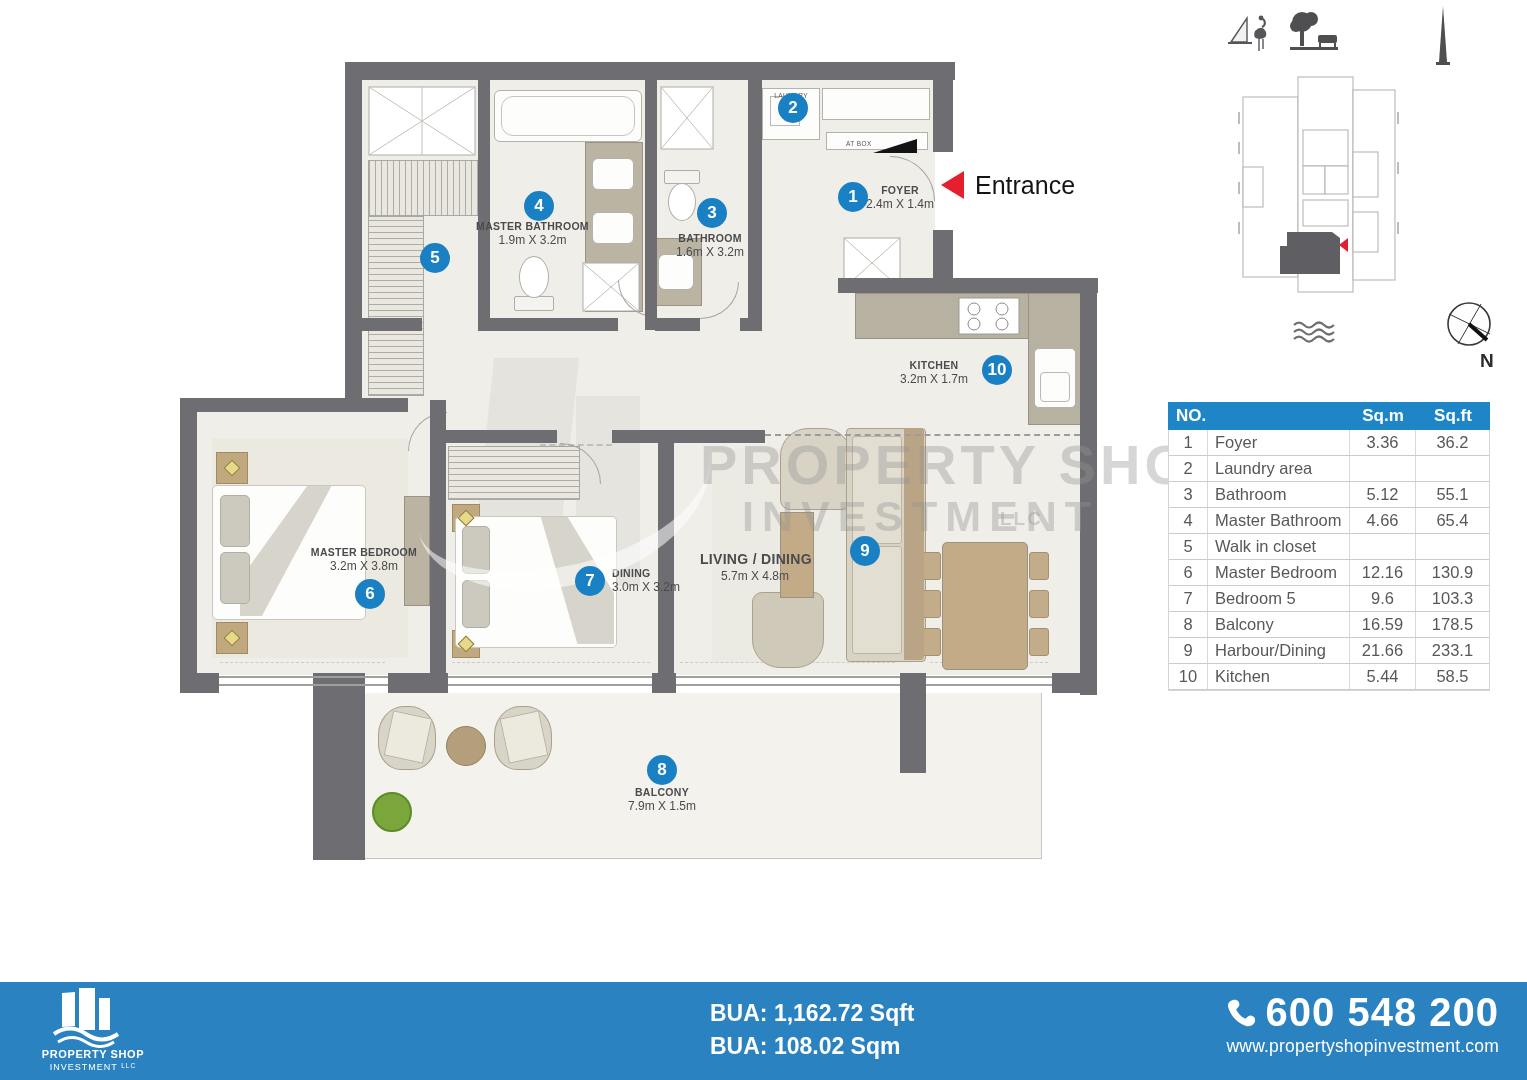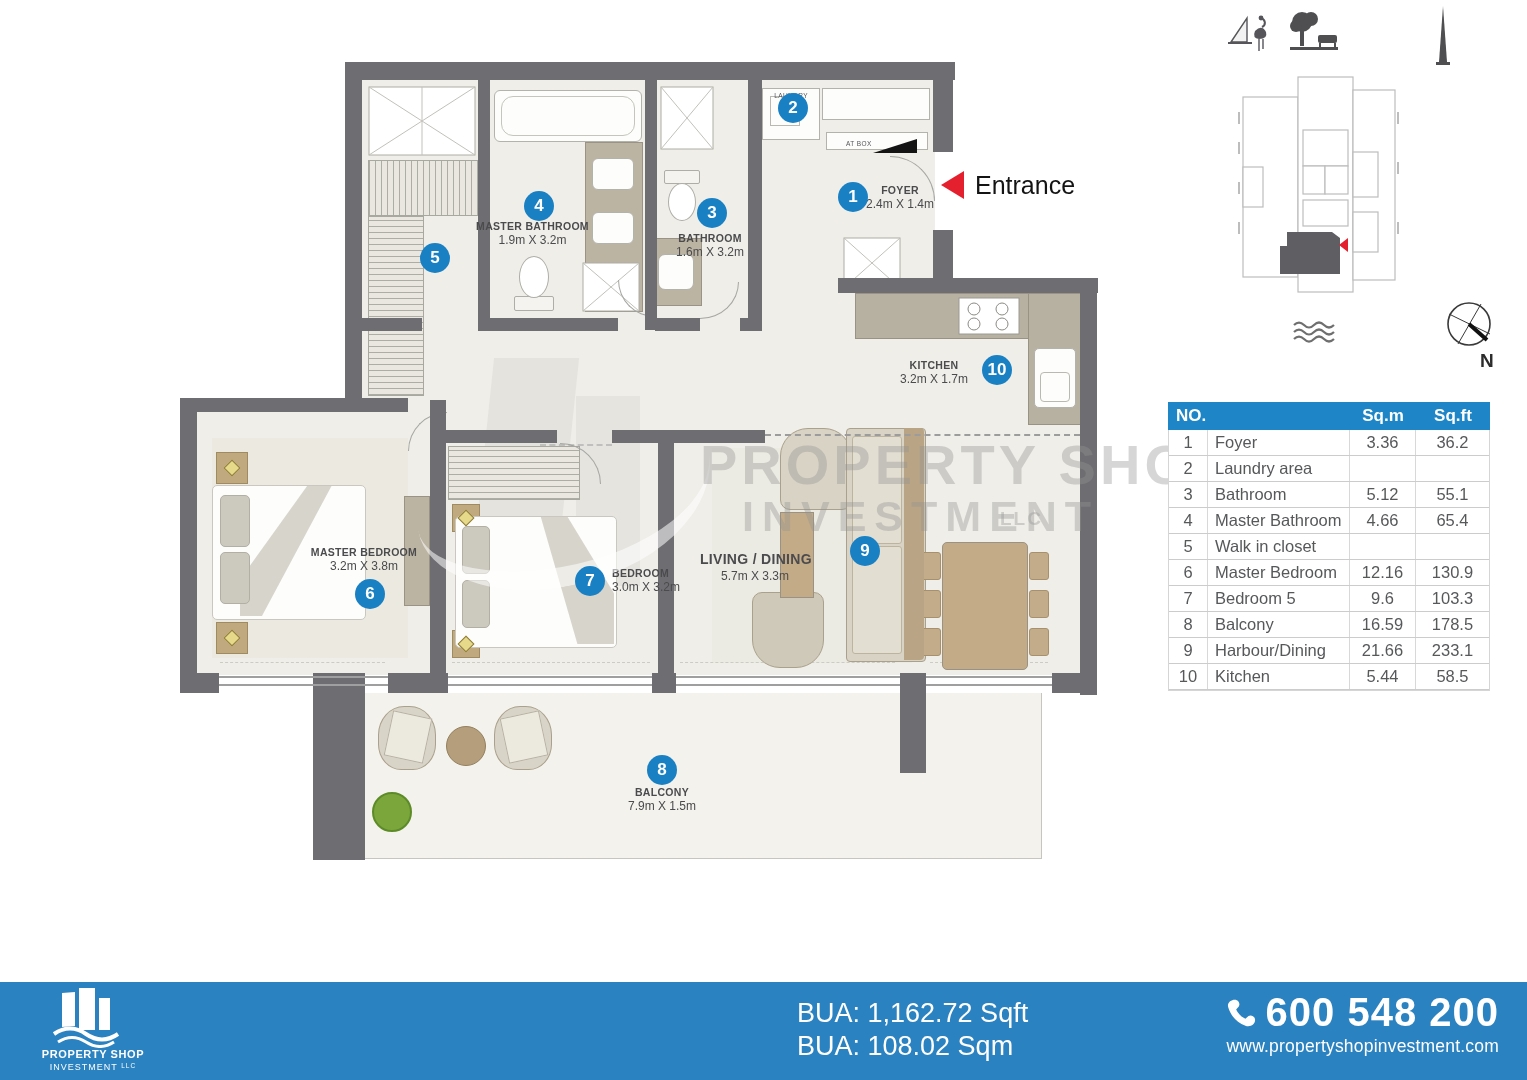--- a/index.html
+++ b/index.html
@@ -53,21 +53,21 @@
   .c-no{text-align:center;border-right:1px solid #d8d8d8;height:100%;display:flex;align-items:center;justify-content:center;}
   .c-nm{padding-left:7px;border-right:1px solid #d8d8d8;height:100%;display:flex;align-items:center;white-space:nowrap;overflow:hidden;}
   .c-m{text-align:center;border-right:1px solid #d8d8d8;height:100%;display:flex;align-items:center;justify-content:center;}
   .c-f{text-align:center;height:100%;display:flex;align-items:center;justify-content:center;}
   
   .footer{position:absolute;left:0;top:982px;width:1527px;height:98px;background:#2b82c1;color:#fff;z-index:40;}
   .f-logo-txt1{position:absolute;left:18px;top:66px;width:150px;text-align:center;font-size:11px;
                font-weight:bold;letter-spacing:.6px;}
   .f-logo-txt2{position:absolute;left:18px;top:80px;width:150px;text-align:center;font-size:9px;letter-spacing:1px;}
   .f-titles{position:absolute;left:165px;top:8px;font-size:22.5px;font-weight:bold;line-height:27px;letter-spacing:.2px;}
-  .f-bua{position:absolute;left:797px;top:15px;font-size:27px;font-weight:normal;line-height:33px;}
+  .f-bua{position:absolute;left:710px;top:15px;font-size:23px;font-weight:bold;line-height:33px;}
   .f-right{position:absolute;right:28px;top:8px;text-align:right;}
   .f-phone{display:flex;align-items:center;justify-content:flex-end;gap:10px;font-size:40px;font-weight:bold;letter-spacing:1px;}
   .f-web{font-size:17.5px;margin-top:1px;letter-spacing:.2px;}
   .entrance-tri{position:absolute;left:941px;top:171px;width:0;height:0;z-index:25;
                 border-top:14px solid transparent;border-bottom:14px solid transparent;border-right:23px solid #e5202e;}
   .entrance-lbl{position:absolute;left:975px;top:171px;font-size:25px;color:#141414;z-index:25;}
   .tinytxt{position:absolute;font-size:6.5px;color:#55555a;z-index:14;letter-spacing:.4px;}
   .wedge{position:absolute;left:873px;top:139px;width:44px;height:14px;background:#141414;z-index:14;
          clip-path:polygon(0 100%,100% 0,100% 100%);}
   .compass-n{position:absolute;left:1480px;top:350px;font-size:19px;font-weight:bold;color:#2c2c2c;z-index:5;}
@@ -251,26 +251,26 @@
     </div>
     <div class="rlabel" style="left:465px;top:220px;width:135px;">
       <div class="nm">MASTER BATHROOM</div>
       <div class="dm">1.9m X 3.2m</div>
     </div>
     <div class="rlabel" style="left:308px;top:546px;width:112px;">
       <div class="nm">MASTER BEDROOM</div>
       <div class="dm">3.2m X 3.8m</div>
     </div>
     <div class="rlabel" style="left:612px;top:567px;width:90px;text-align:left;">
-      <div class="nm">BEDROOM</div>
+      <div class="nm">DINING</div>
       <div class="dm">3.0m X 3.2m</div>
     </div>
     <div class="rlabel" style="left:700px;top:551px;width:110px;">
       <div class="nm" style="font-size:14px;">LIVING / DINING</div>
-      <div class="dm">5.7m X 3.3m</div>
+      <div class="dm">5.7m X 4.8m</div>
     </div>
     <div class="rlabel" style="left:890px;top:359px;width:88px;">
       <div class="nm">KITCHEN</div>
       <div class="dm">3.2m X 1.7m</div>
     </div>
     <div class="rlabel" style="left:612px;top:786px;width:100px;">
       <div class="nm">BALCONY</div>
       <div class="dm">7.9m X 1.5m</div>
     </div>
 

